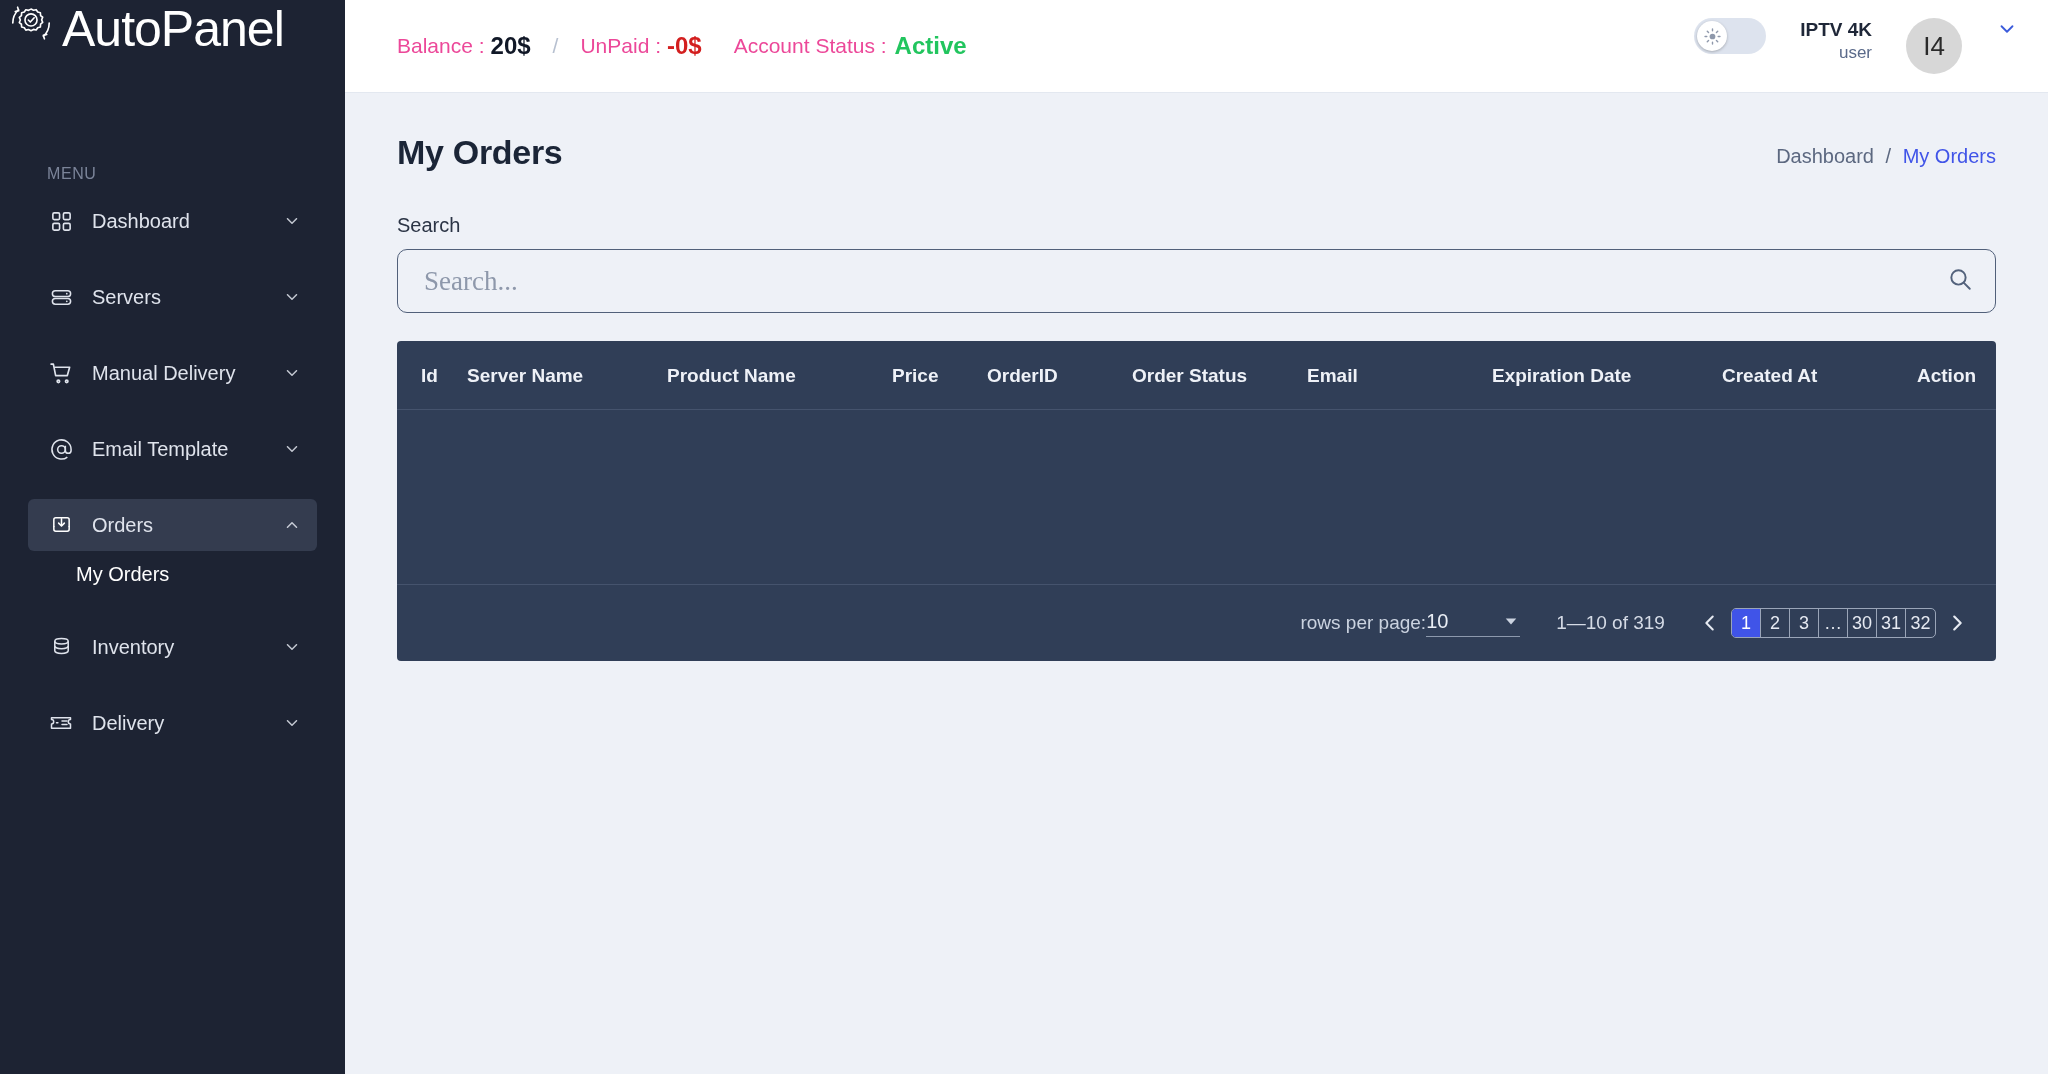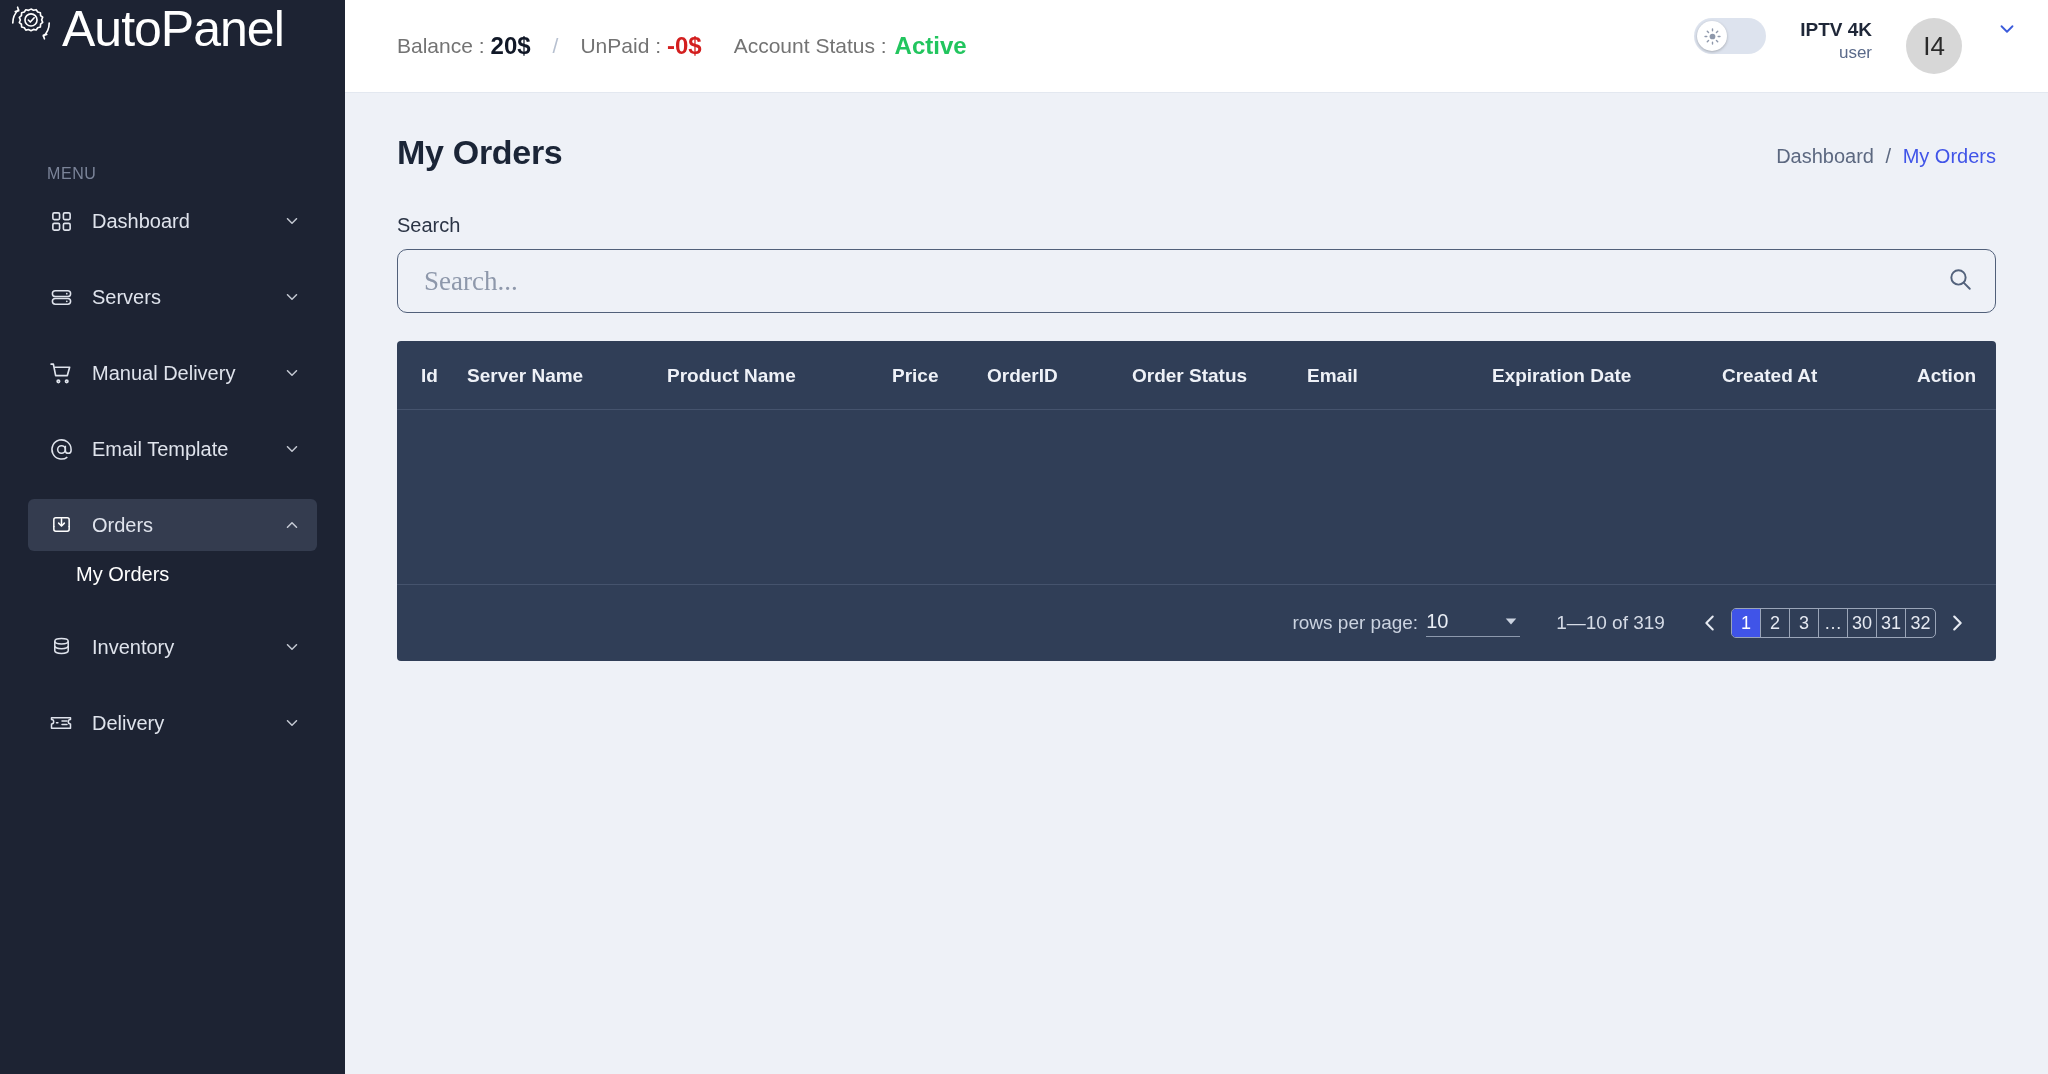--- a/index.html
+++ b/index.html
@@ -70,21 +70,21 @@
   
   .main { flex: 1; display: flex; flex-direction: column; min-width: 0; }
   .topbar {
     height: 93px;
     background: #ffffff;
     border-bottom: 1px solid #e3e8f0;
     display: flex; align-items: center;
     padding: 0 30px 0 52px;
   }
   .stats { display: flex; align-items: center; gap: 0; font-size: 21px; color: #1f2738; }
-  .stat-label { color: #737373; }
+  .stat-label { color: #ec4899; }
   .stat-strong { font-weight: bold; font-size: 24px; margin-left: 6px; }
   .sep { color: #b7c0d0; margin: 0 22px; font-size: 21px; }
   .gap-l { margin-left: 32px; }
   .val-balance { color: #111827; }
   .val-unpaid { color: #d31f1f; }
   .val-active { color: #22c55e; font-weight: bold; font-size: 24px; margin-left: 8px; }
 
   .topbar-right { margin-left: auto; display: flex; align-items: flex-start; gap: 34px; }
   .theme-toggle {
     width: 72px; height: 36px; border-radius: 18px;
@@ -157,21 +157,21 @@
   .table-footer {
     height: 76px;
     display: flex; align-items: center; justify-content: flex-end;
     padding-right: 26px;
     gap: 0;
     color: #d5dbe6;
     font-size: 19px;
   }
   .rpp-label { color: #cbd3e0; }
   .rpp-select {
-    margin-left: 8px;
+    margin-left: 0;
     display: flex; align-items: center;
     border-bottom: 1px solid #8d99ad;
     min-width: 94px;
     padding-bottom: 3px;
     cursor: pointer;
   }
   .rpp-value { font-size: 20px; color: #eaeef5; }
   .rpp-arrow { margin-left: auto; width: 18px; height: 18px; }
   .range-text { margin-left: 36px; color: #d5dbe6; font-size: 19px; }
   .pager { display: flex; align-items: center; margin-left: 32px; gap: 0; }

